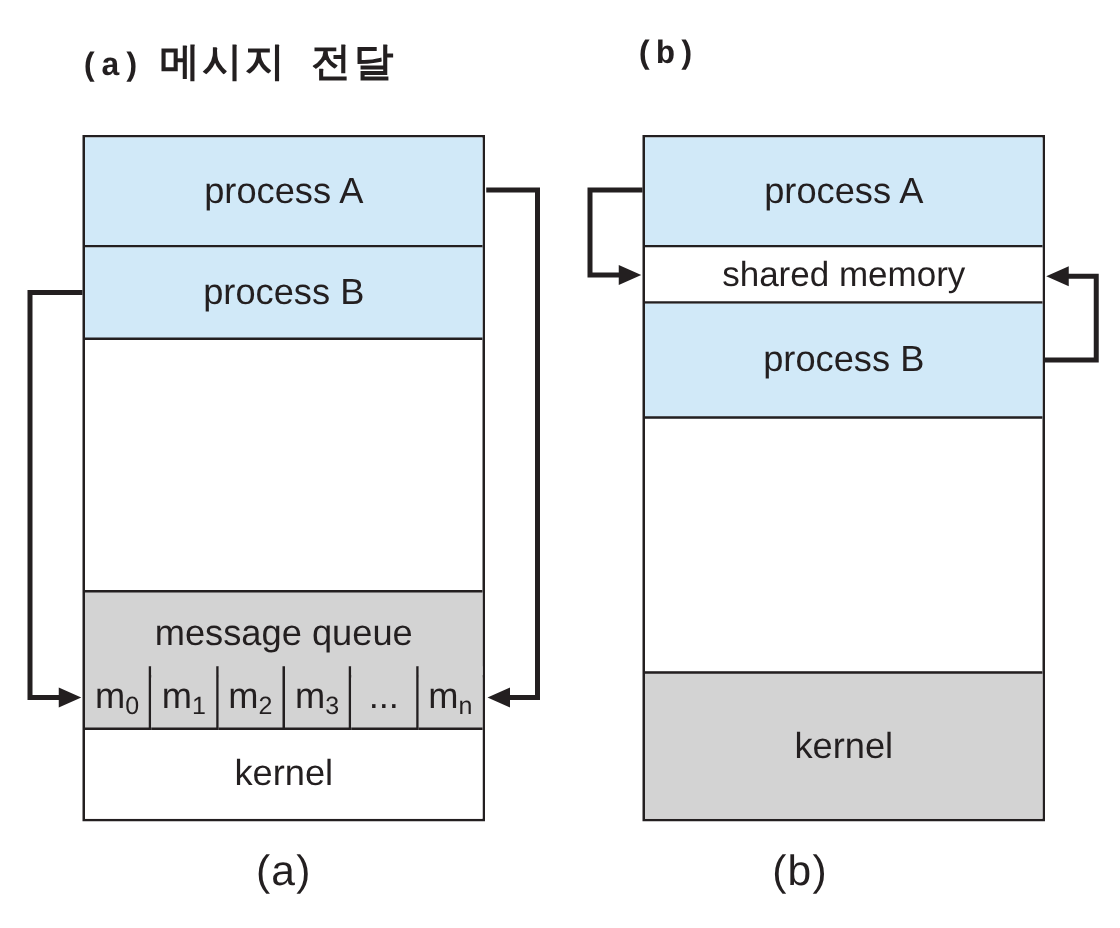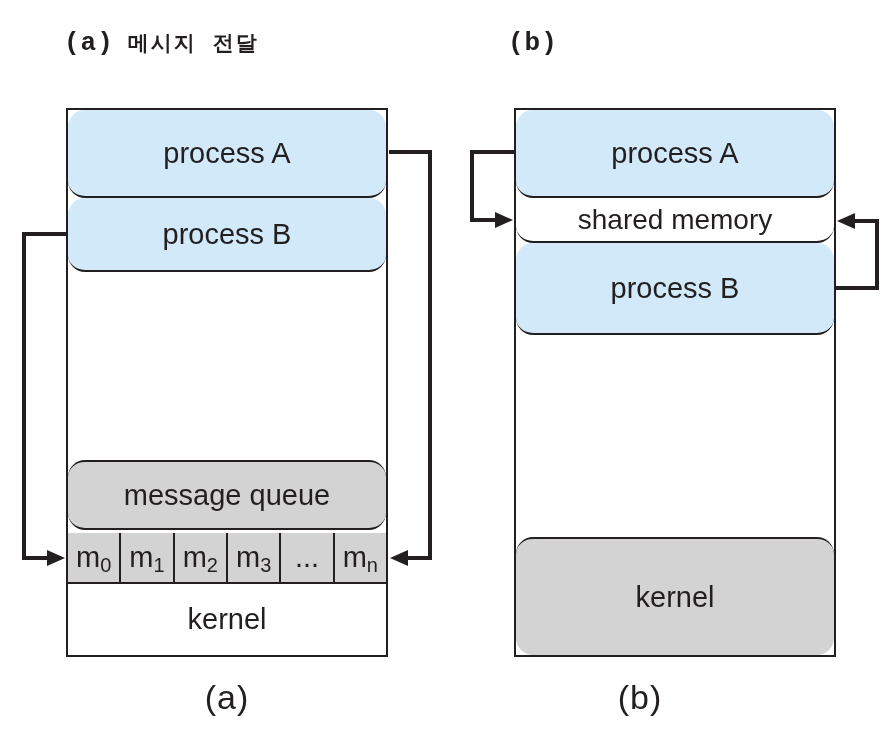--- a/index.html
+++ b/index.html
@@ -22,21 +22,21 @@
     gap: 14px;
     white-space: nowrap;
   }
   .fig-title .prefix {
     font-family: "Liberation Mono", monospace;
     font-size: 26px;
     font-weight: 700;
     letter-spacing: 1px;
   }
   .fig-title .ktext {
-    font-size: 21px;
+    font-size: 32px;
     font-weight: 600;
     letter-spacing: 2px;
     word-spacing: 8px;
   }
   #title-a { left: 64px; }
   #title-b { left: 508px; }
 
   
   .outer-box {
     position: absolute;
@@ -52,32 +52,31 @@
 
   .band {
     position: absolute;
     left: 0;
     width: 100%;
     box-sizing: border-box;
     display: flex;
     align-items: center;
     justify-content: center;
     font-size: 29px;
-    border-radius: 17px;
   }
   .band.blue  { background: var(--process-fill, #d1e9f8); }
   .band.gray  { background: var(--queue-fill, #d3d3d3); }
   .band.white { background: #ffffff; }
   .bb { border-bottom: 2px solid var(--line, #231f20); }
   .bt { border-top: 2px solid var(--line, #231f20); }
 
   
   #a-process-a { top: 0;     height: 88px; }
   #a-process-b { top: 88px;  height: 74px; }
-  #a-msgqueue  { top: 350px; height: 70px; }
+  #a-msgqueue  { top: 362px; height: 70px; }
   #a-mrow      { top: 423px; height: 51px; display: flex; align-items: stretch; }
   #a-kernel    { top: 474px; height: 71px; }
 
   .mcell {
     flex: 1 1 0;
     display: flex;
     align-items: center;
     justify-content: center;
     background: var(--queue-fill, #d3d3d3);
     border-right: 2px solid var(--line, #231f20);

